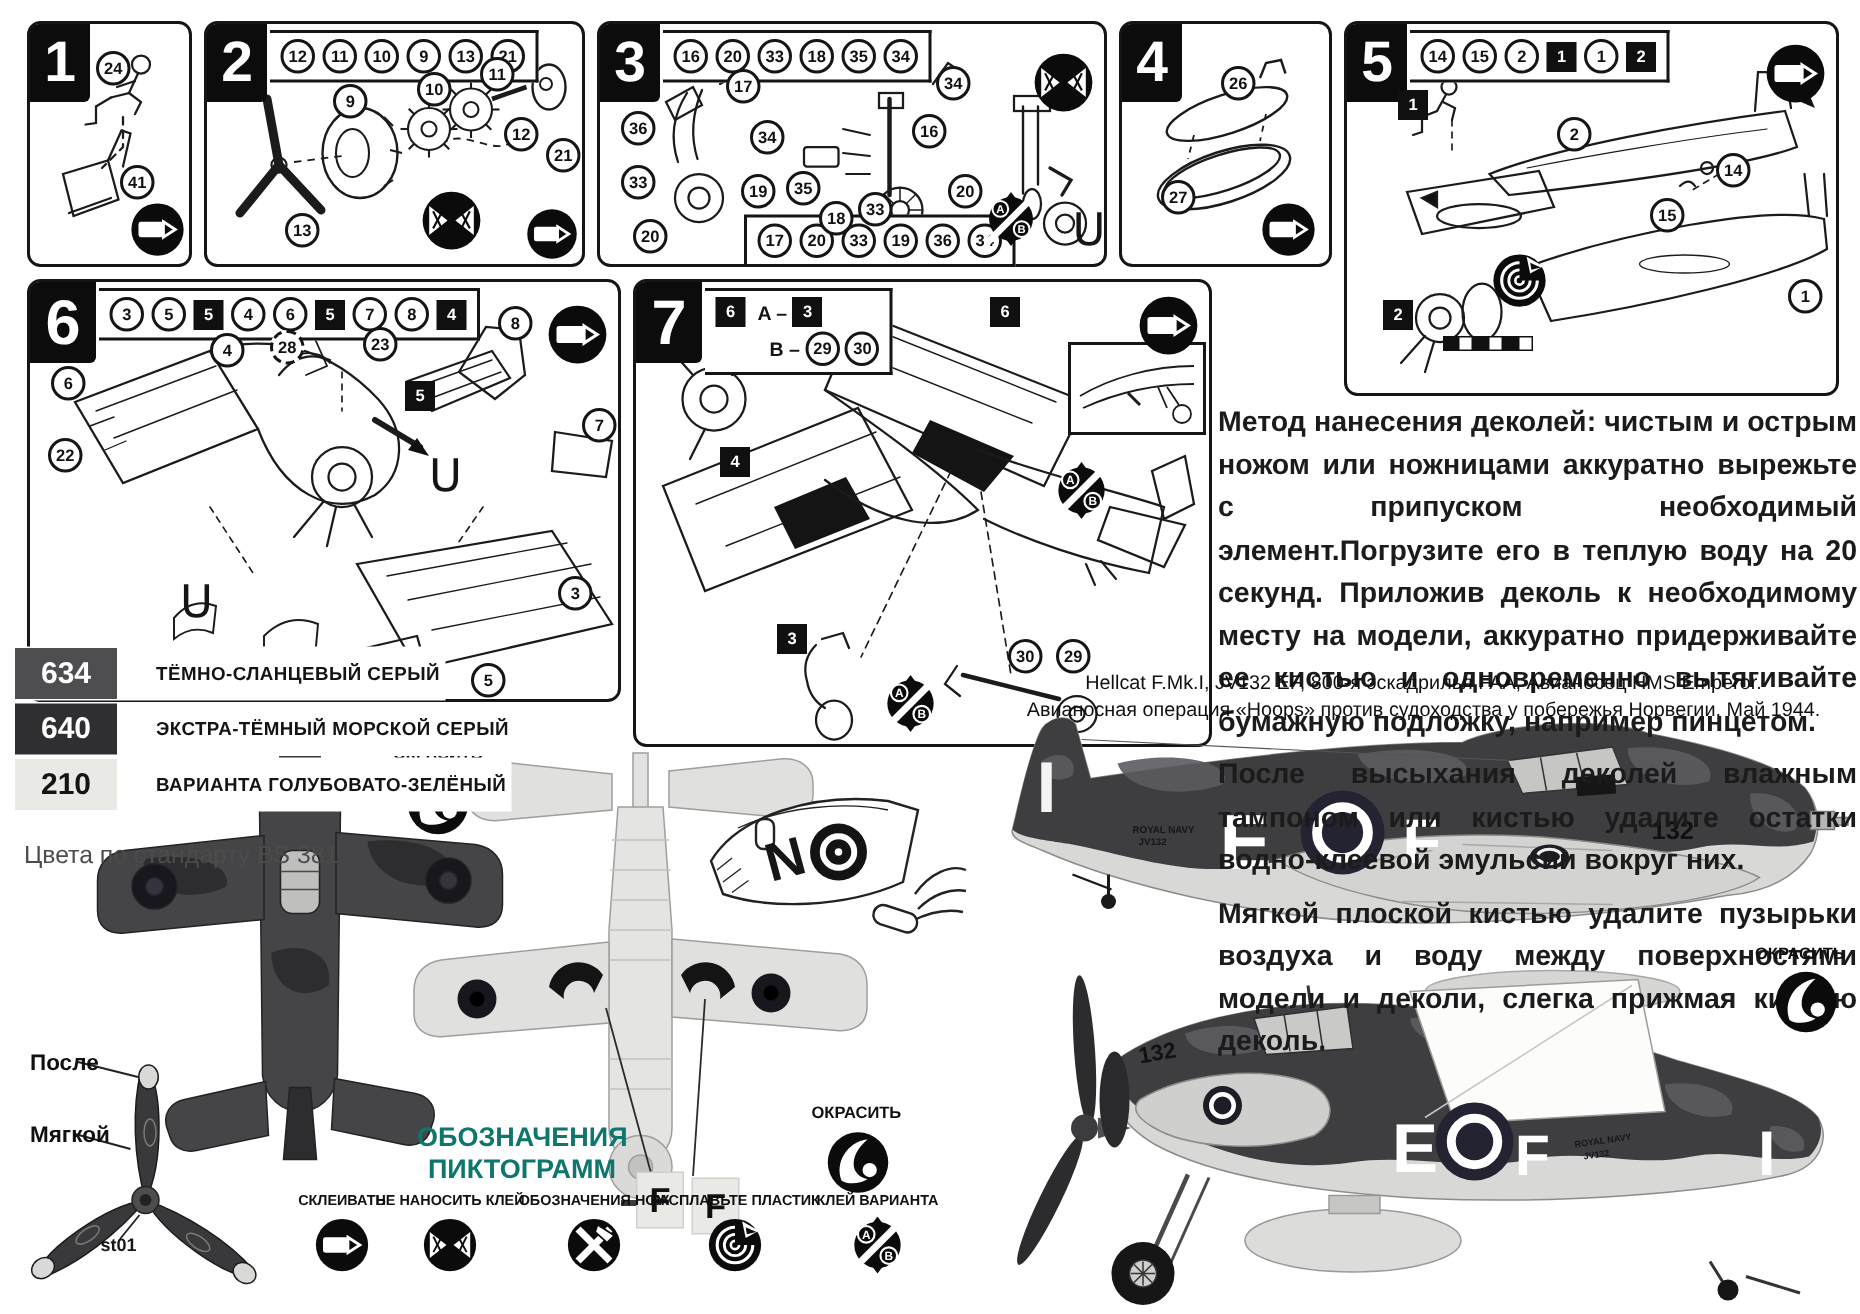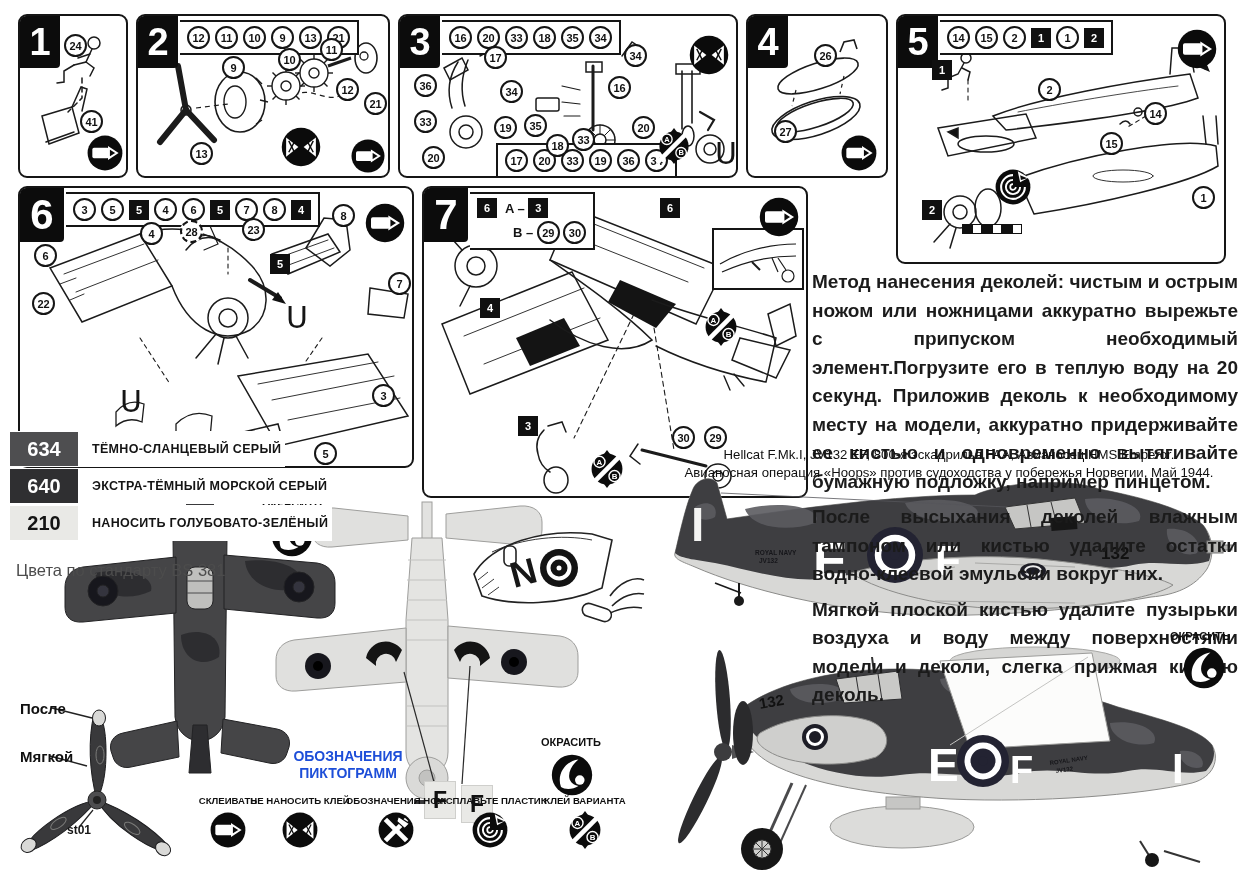--- a/index.html
+++ b/index.html
@@ -18,35 +18,35 @@
   .co.abs{position:absolute;z-index:5;}
   .co.dashed{border-style:dashed;}
   .sq{box-sizing:border-box;display:inline-flex;align-items:center;justify-content:center;
       width:20px;height:20px;background:#101010;color:#fff;font-weight:700;font-size:11px;flex:none;}
   .sq.abs{position:absolute;z-index:5;}
   .icon{position:absolute;z-index:6;}
   .u-letter{position:absolute;font-size:30px;font-weight:400;color:#151515;z-index:5;
             font-family:"DejaVu Sans",sans-serif;}
   .sketch{position:absolute;left:0;top:0;}
   .varrow{display:inline-flex;align-items:center;font-weight:700;font-size:13px;}
-  .swrow{position:absolute;display:flex;align-items:center;gap:14px;background:#fff;z-index:8;padding:1px 4px 1px 0;}
+  .swrow{position:absolute;display:flex;align-items:center;gap:26px;background:#fff;z-index:8;padding:1px 4px 1px 0;}
   .sw{width:68px;height:34px;display:flex;align-items:center;justify-content:center;
       font-size:20px;font-weight:700;flex:none;}
   .sw.light{color:#fff;} .sw.dark{color:#141414;}
   .swlabel{font-size:12.5px;font-weight:700;letter-spacing:.3px;white-space:nowrap;}
   .note{position:absolute;font-size:16.5px;color:#4c4c4c;z-index:8;margin-top:16px;}
   .decaltext{position:absolute;left:812px;top:268px;width:426px;z-index:3;}
   .decaltext p{margin:0 0 7px;text-align:justify;font-size:19px;line-height:1.5;font-weight:700;color:#1b1b1b;}
   .caption{position:absolute;left:660px;width:578px;text-align:center;font-weight:400;font-size:13.2px;color:#101010;z-index:3;}
   .paintlabel{position:absolute;font-size:11px;font-weight:700;color:#101010;z-index:7;}
   .proplabel{position:absolute;font-size:15px;font-weight:700;color:#101010;z-index:7;}
   .fdecal{position:absolute;width:30px;height:36px;background:#e9e9e6;display:flex;align-items:center;
           justify-content:center;font-size:23px;font-weight:700;color:#101010;z-index:7;box-shadow:0 0 0 1px #cfcfcc;}
   .legendtitle{position:absolute;left:278px;top:748px;width:140px;text-align:center;
-               font-size:14px;font-weight:700;line-height:1.18;color:#1d4ed8;z-index:7;}
+               font-size:18px;font-weight:700;line-height:1.18;color:#0f766e;z-index:7;}
   .picto{position:absolute;width:110px;display:flex;flex-direction:column;align-items:center;gap:5px;z-index:9;}
   .picto .plabel{font-size:9.6px;font-weight:700;white-space:nowrap;color:#101010;}
   .checker{position:absolute;display:flex;z-index:5;}
   .checker i{width:8px;height:8px;border:1px solid #111;}
   .checker i.b{background:#111;} .checker i.w{background:#fff;}
   svg text{font-family:"Liberation Sans",sans-serif;}
 </style>
 </head>
 <body>
 
@@ -470,21 +470,21 @@
 <div class="swrow" style="left:10px;top:431px">
   <span class="sw light" style="background-color: rgb(78, 78, 80);">634</span>
   <span class="swlabel">ТЁМНО-СЛАНЦЕВЫЙ СЕРЫЙ</span>
 </div>
 <div class="swrow" style="left:10px;top:468px">
   <span class="sw light" style="background-color: rgb(47, 47, 49);">640</span>
   <span class="swlabel">ЭКСТРА-ТЁМНЫЙ МОРСКОЙ СЕРЫЙ</span>
 </div>
 <div class="swrow" style="left:10px;top:505px">
   <span class="sw dark" style="background-color: rgb(233, 233, 230);">210</span>
-  <span class="swlabel">НАНОСИТЬ ГОЛУБОВАТО-ЗЕЛЁНЫЙ</span>
+  <span class="swlabel">ВАРИАНТА ГОЛУБОВАТО-ЗЕЛЁНЫЙ</span>
 </div>
 <div class="note" style="left:16px;top:545px">Цвета по стандарту BS 381</div>
 
 <div class="decaltext">
   <p>Метод нанесения деколей: чистым и острым ножом или ножницами аккуратно вырежьте с припуском необходимый элемент.Погрузите его в теплую воду на 20 секунд. Приложив деколь к необходимому месту на модели, аккуратно придерживайте ее кистью и одновременно вытягивайте бумажную подложку, например пинцетом.</p>
   <p>После высыхания деколей влажным тампоном или кистью удалите остатки водно-клеевой эмульсии вокруг них.</p>
   <p>Мягкой плоской кистью удалите пузырьки воздуха и воду между поверхностями модели и деколи, слегка прижмая кистью деколь.</p>
 </div>
 
 <div class="caption" style="top:447px">Hellcat F.Mk.I, JV132 EF, 800-я эскадрилья FAA, Авианосец HMS Emperor.</div>

